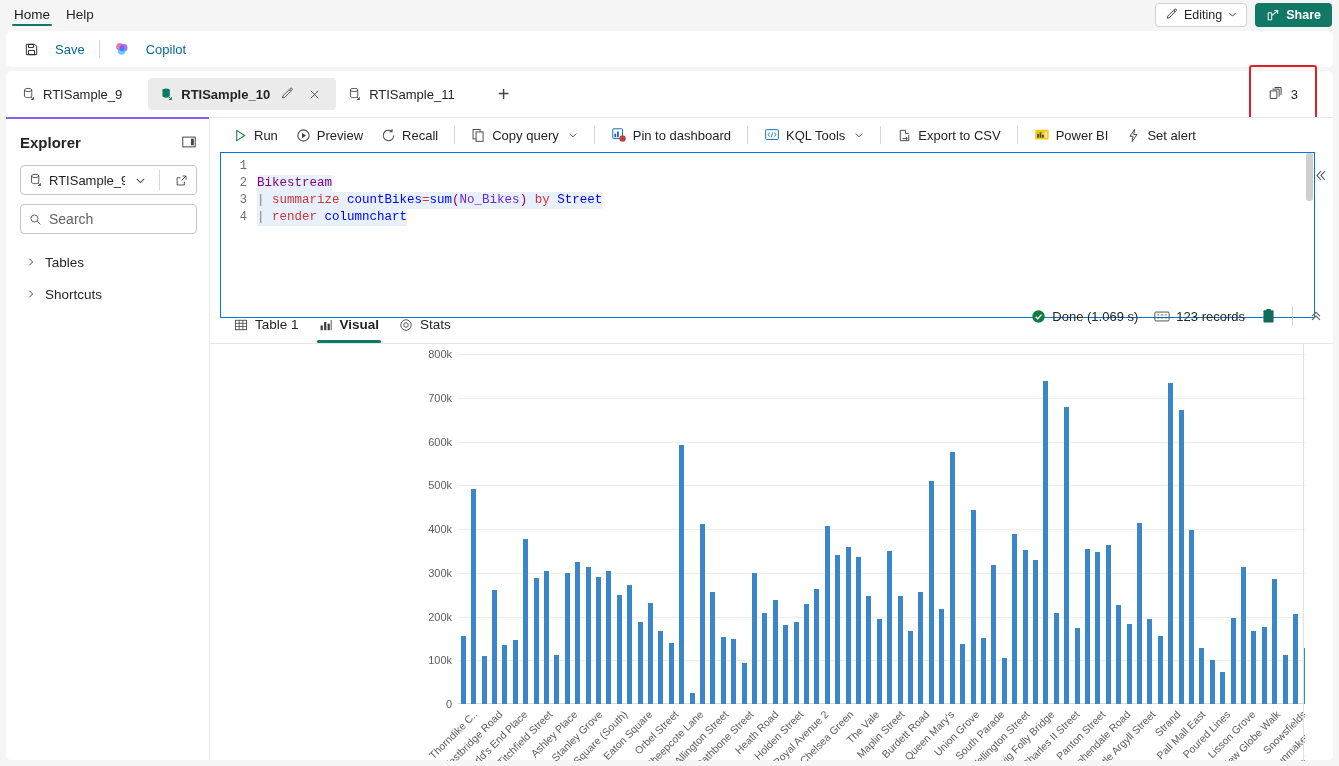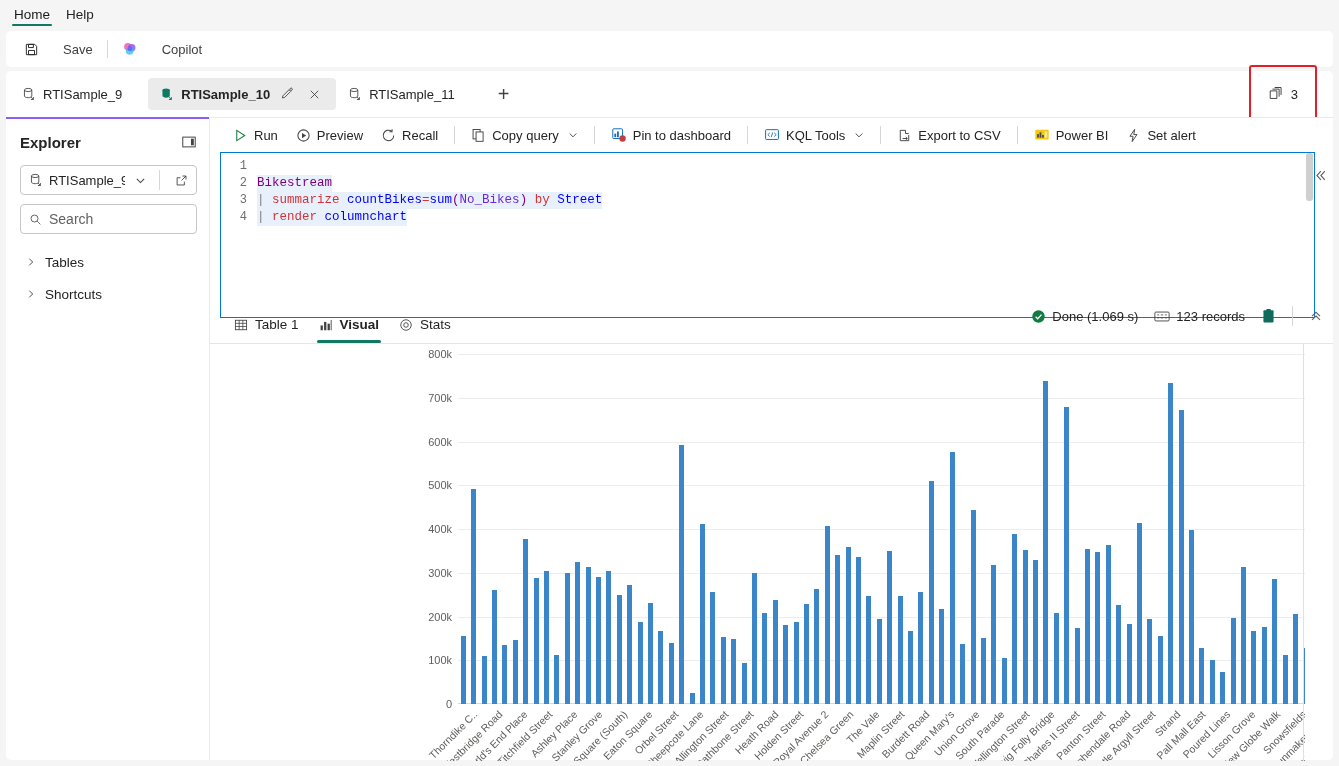--- a/index.html
+++ b/index.html
@@ -45,22 +45,22 @@
     font-weight: 600; cursor: pointer;
   }
 
   
   .cmdbar {
     position: absolute; left: 6px; top: 31px; width: 1327px; height: 36px;
     background: #ffffff; border-radius: 5px;
     display: flex; align-items: center; padding-left: 10px;
   }
   .cmd-btn {
-    display: flex; align-items: center; gap: 24px; height: 28px;
-    padding: 0 8px; font-size: 13px; color: #404040; cursor: pointer;
+    display: flex; align-items: center; gap: 16px; height: 28px;
+    padding: 0 8px; font-size: 13px; color: #0369a1; cursor: pointer;
     border-radius: 4px;
   }
   .cmd-sep { width: 1px; height: 18px; background: #d6d6d6; margin: 0 6px; }
 
   
   .tabstrip {
     position: absolute; left: 6px; top: 71px; width: 1327px; height: 46px;
     background: #ffffff; border-radius: 5px 5px 0 0;
     display: flex; align-items: center; padding-left: 4px;
   }
@@ -248,20 +248,39 @@
 <body>
 
 <div class="app">
 
   <div class="topbar">
     <div class="menu-item active">
       <span>Home</span>
     </div>
     <div class="menu-item">
       <span>Help</span>
+    </div>
+    <div class="topbar-right">
+      <div class="editing-btn">
+        <svg width="13" height="13" viewBox="0 0 16 16">
+          <path d="M11.8 1.6a1.3 1.3 0 0 1 1.9 1.9l-.8.8-1.9-1.9zM10.3 3.1l1.9 1.9-7 7-2.4.5.5-2.4z" fill="none" stroke="#242424" stroke-width="1"></path>
+        </svg>
+        <span>Editing</span>
+        <svg width="9" height="9" viewBox="0 0 12 12">
+          <path d="M2 4.2L6 8.2L10 4.2" fill="none" stroke="#242424" stroke-width="1.1"></path>
+        </svg>
+      </div>
+      <div class="share-btn">
+        <svg width="14" height="14" viewBox="0 0 16 16">
+          <path d="M2.5 5.5h4v8h-4z" fill="none" stroke="#fff" stroke-width="1.1"></path>
+          <path d="M7 8.5 L13 3.2" fill="none" stroke="#fff" stroke-width="1.2"></path>
+          <path d="M9.5 2.8h3.8v3.8" fill="none" stroke="#fff" stroke-width="1.2"></path>
+        </svg>
+        <span>Share</span>
+      </div>
     </div>
   </div>
 
   <div class="cmdbar">
     <div class="cmd-btn">
       <svg width="15" height="15" viewBox="0 0 16 16">
         <path d="M2.5 2.5h9l2 2v9h-11z" fill="none" stroke="#242424" stroke-width="1"></path>
         <path d="M4.8 2.5h5.2v3.4H4.8z" fill="none" stroke="#242424" stroke-width="1"></path>
         <path d="M4.8 9h6.4v4.5H4.8z" fill="none" stroke="#242424" stroke-width="1"></path>
       </svg>

